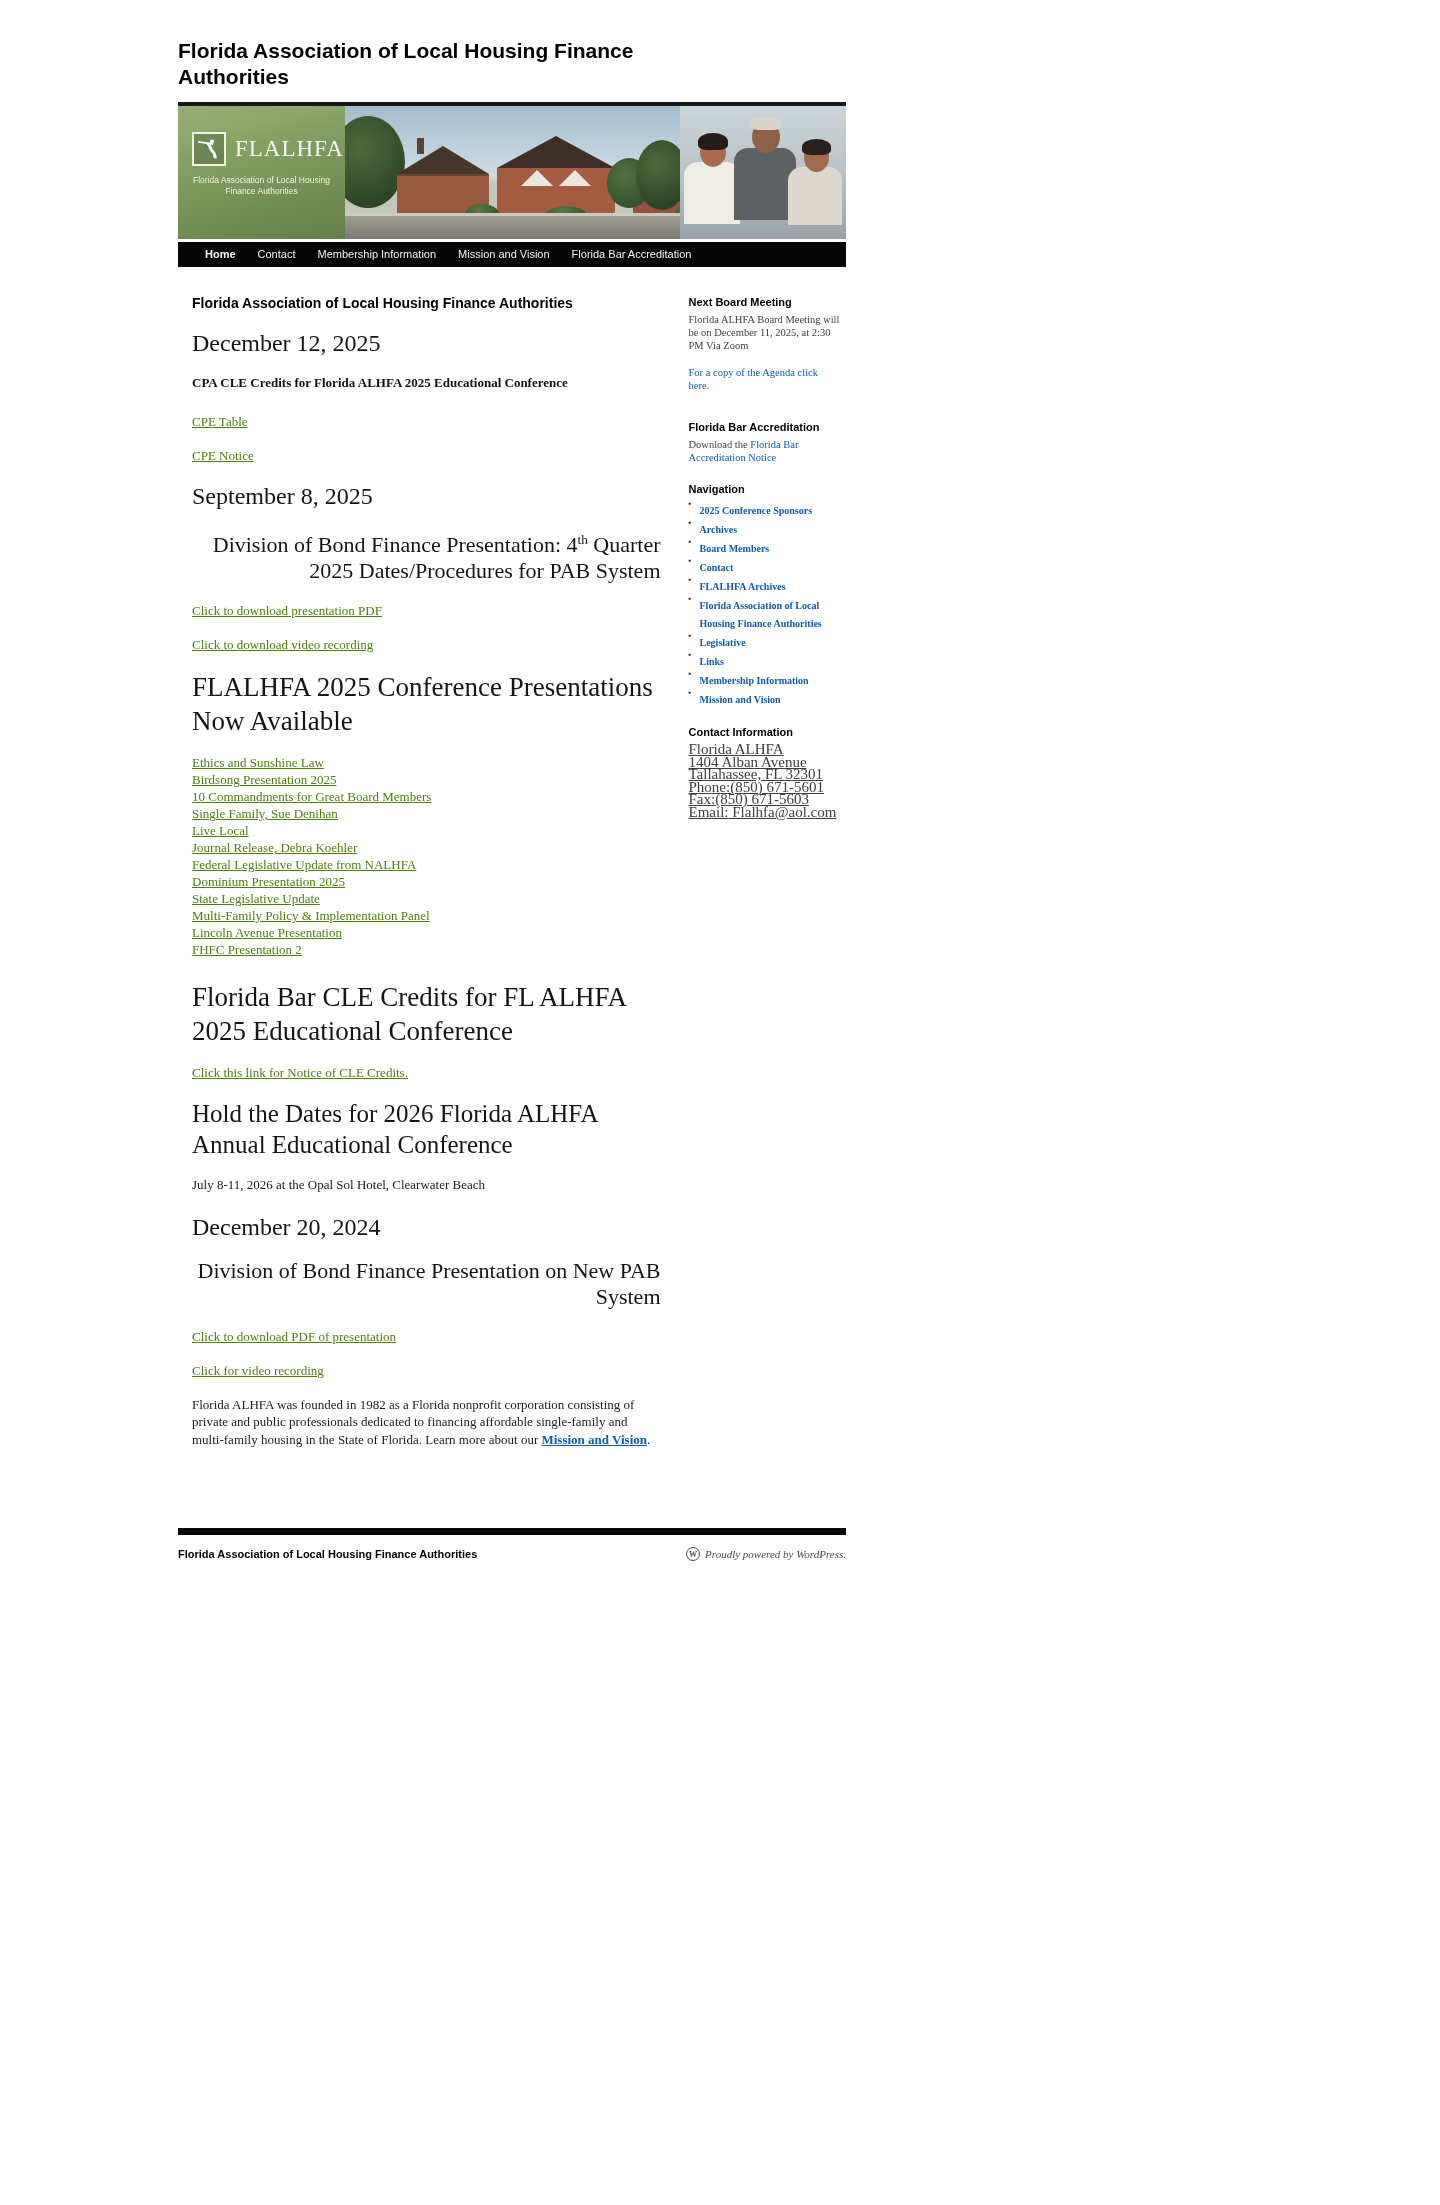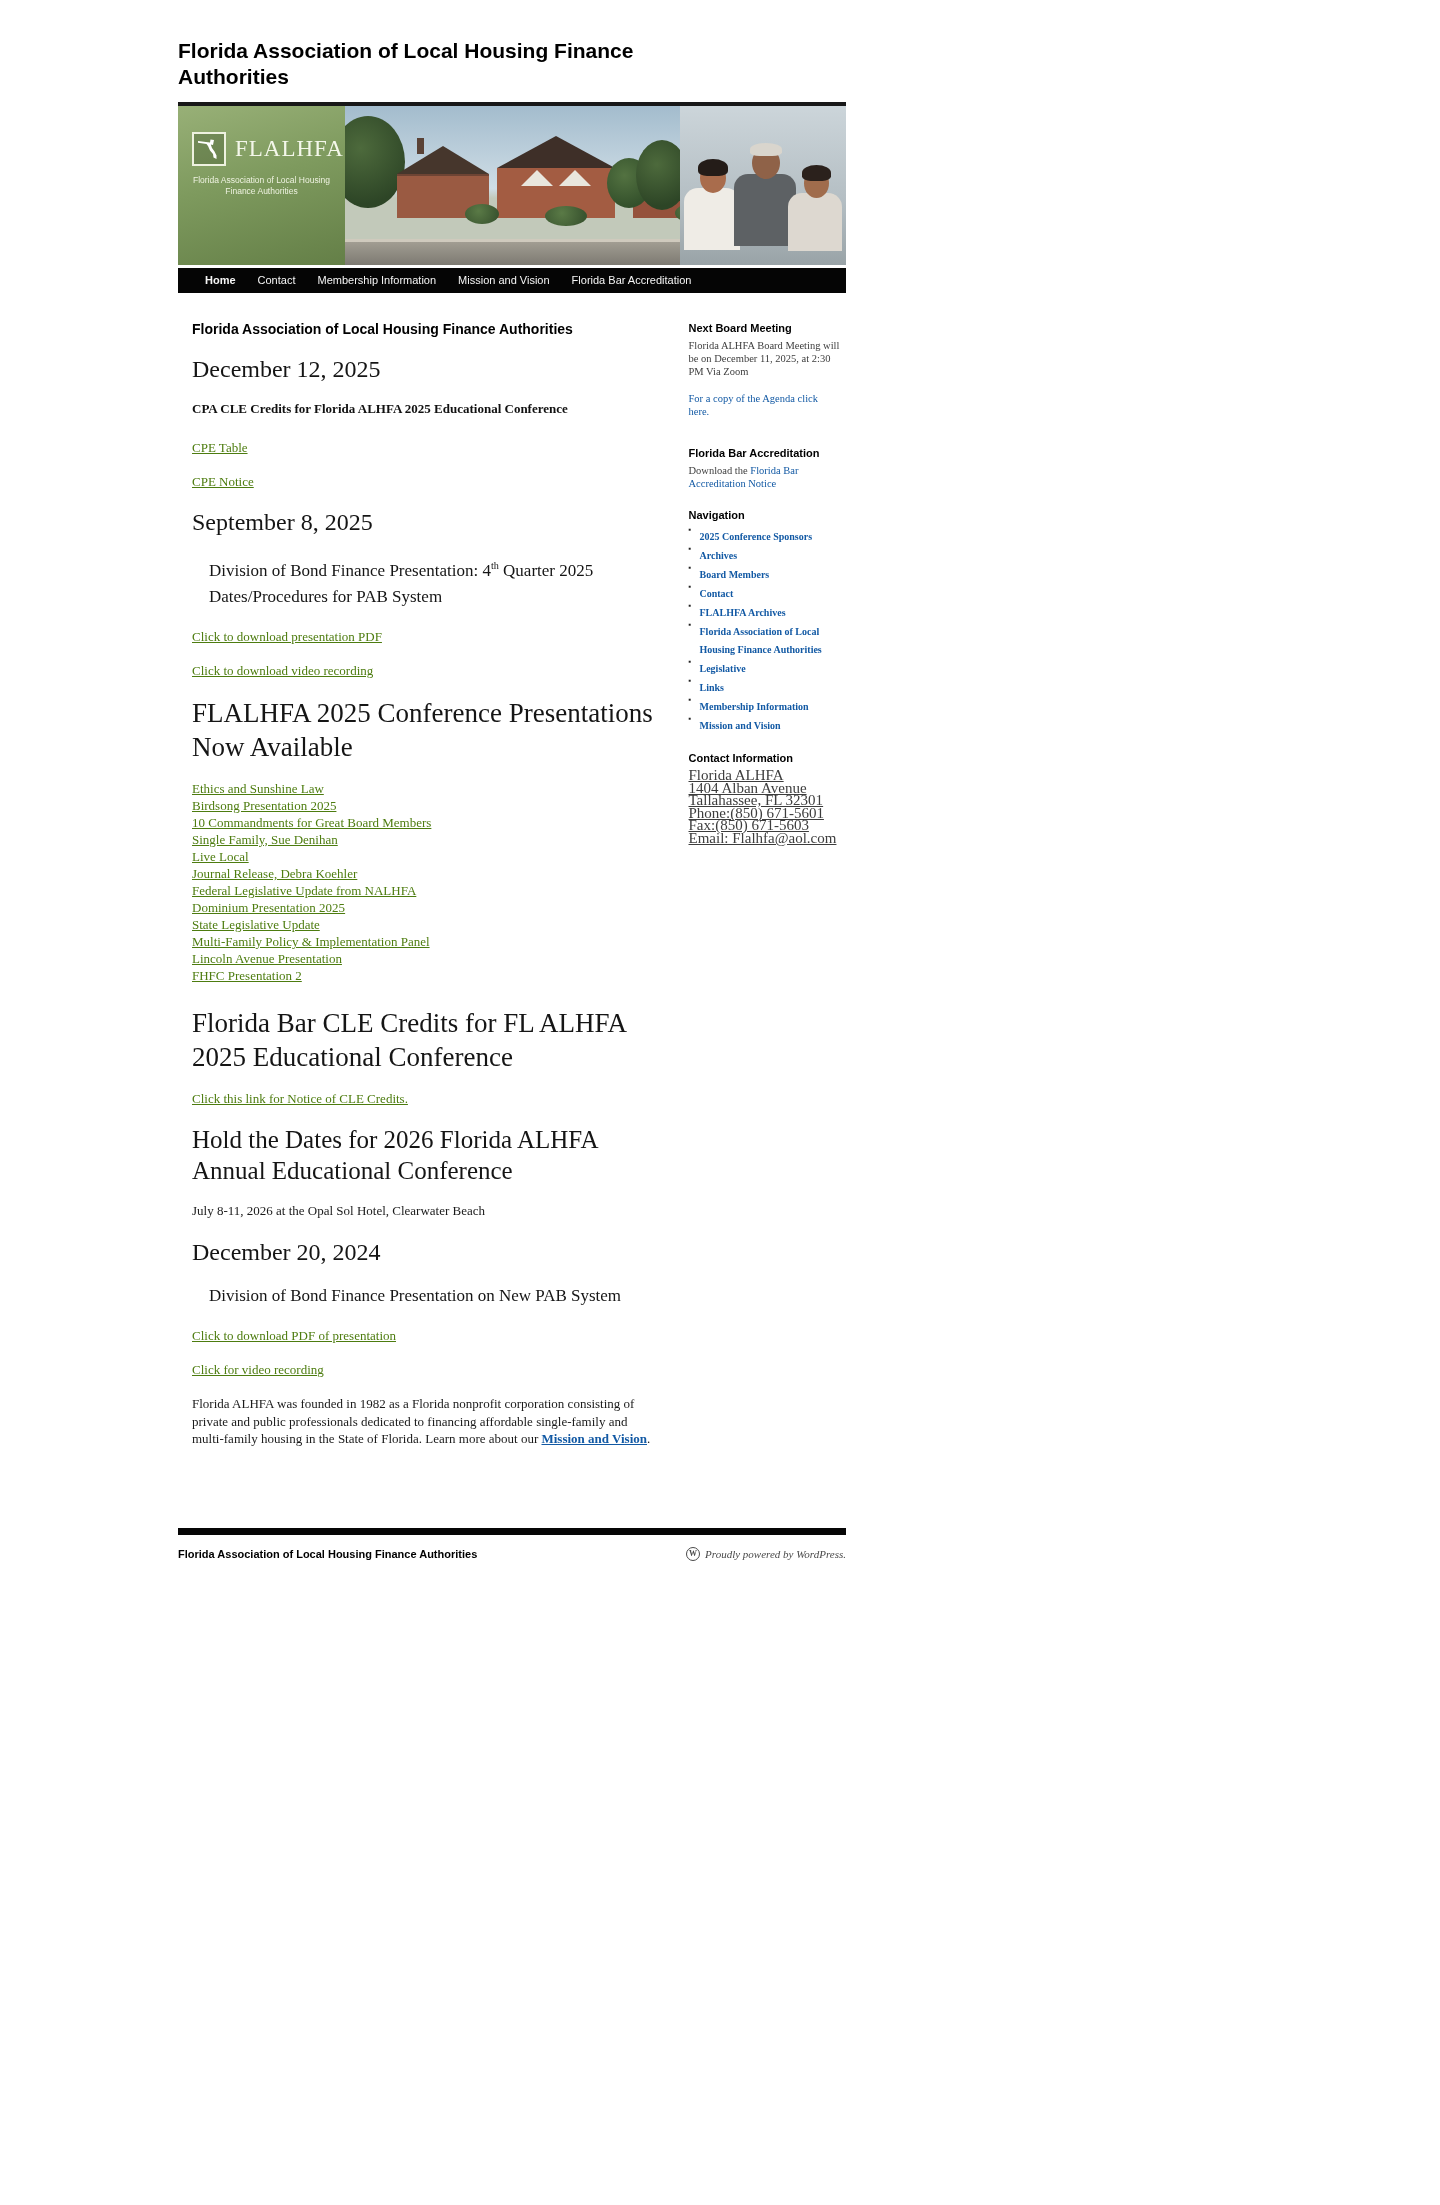--- a/index.html
+++ b/index.html
@@ -5,21 +5,21 @@
   * { box-sizing: border-box; }
   html,body { margin:0; padding:0; background:#ffffff; }
   body { width:1440px; height:2205px; overflow:hidden; font-family:"Liberation Serif", serif; color:#111; }
   .page { width:668px; margin-left:178px; }
 
   
   .site-title { padding-top:38px; margin:0 0 12px 0; width:500px;
     font-family:"Liberation Sans", sans-serif; font-weight:700; font-size:21px; line-height:26px; color:#000; }
 
   
-  .banner { display:flex; height:163px; border-top:4px solid #181818; overflow:hidden; }
+  .banner { display:flex; height:137px; border-top:4px solid #181818; overflow:hidden; }
   .banner-green { width:167px; position:relative;
     background:linear-gradient(165deg,#98b077 0%,#7e9a5e 45%,#647f47 100%); }
   .logo-row { display:flex; align-items:center; margin:26px 0 0 14px; }
   .logo-box { width:34px; height:34px; border:2px solid #eef2e0; background:rgba(30,50,20,0.25);
     display:flex; align-items:center; justify-content:center; flex:none; }
   .logo-acronym { margin-left:9px; color:#f4f7ea; font-family:"Liberation Serif",serif;
     font-size:23px; letter-spacing:1px; }
   .logo-sub { margin:9px 8px 0 8px; text-align:center; color:#eef2e0;
     font-family:"Liberation Sans",sans-serif; font-size:8.5px; line-height:11px; }
 
@@ -86,21 +86,21 @@
   .sidebar { width:158px; margin-left:28px; }
 
   
   .page-heading { font-family:"Liberation Sans",sans-serif; font-weight:700; font-size:14px;
     line-height:17px; margin:0 0 16px 0; color:#000; }
   h1.post-title { font-weight:400; color:#151515; margin:6px 0 16px 0; }
   .t24 { font-size:24px; line-height:30px; }
   .t25 { font-size:25px; line-height:31px; }
   .t28 { font-size:27px; line-height:34px; margin-right:-12px; }
   .subtitle-bold { font-weight:700; font-size:13px; line-height:17px; margin:0 0 22px 0; }
-  .post-sub { font-weight:400; font-size:17px; line-height:26px; margin:0 0 18px 17px; color:#151515; }
+  .post-sub { font-weight:400; font-size:22px; line-height:26px; margin:0 0 18px 4px; color:#151515;text-align:right; }
   .post-sub sup { font-size:60%; }
   a.clink { color:#4d7c0f; text-decoration:underline; cursor:pointer; }
   .linkline { font-size:13px; line-height:17px; margin:0 0 17px 0; }
   .linklist { margin:4px 0 22px 0; }
   .linklist a { display:block; font-size:13px; line-height:17px; }
   .bodytext { font-size:13px; line-height:17.5px; margin:0 0 18px 0; color:#1a1a1a;font-family:Liberation Serif, serif; }
   a.inline-bold { color:#1259a4; font-weight:700; text-decoration:underline; cursor:pointer; }
 
   
   .widget { margin-bottom:28px; }

